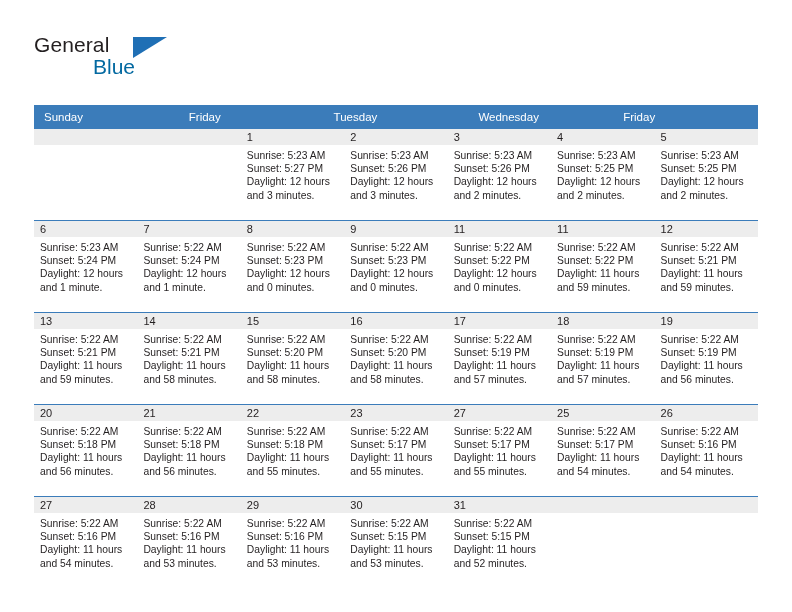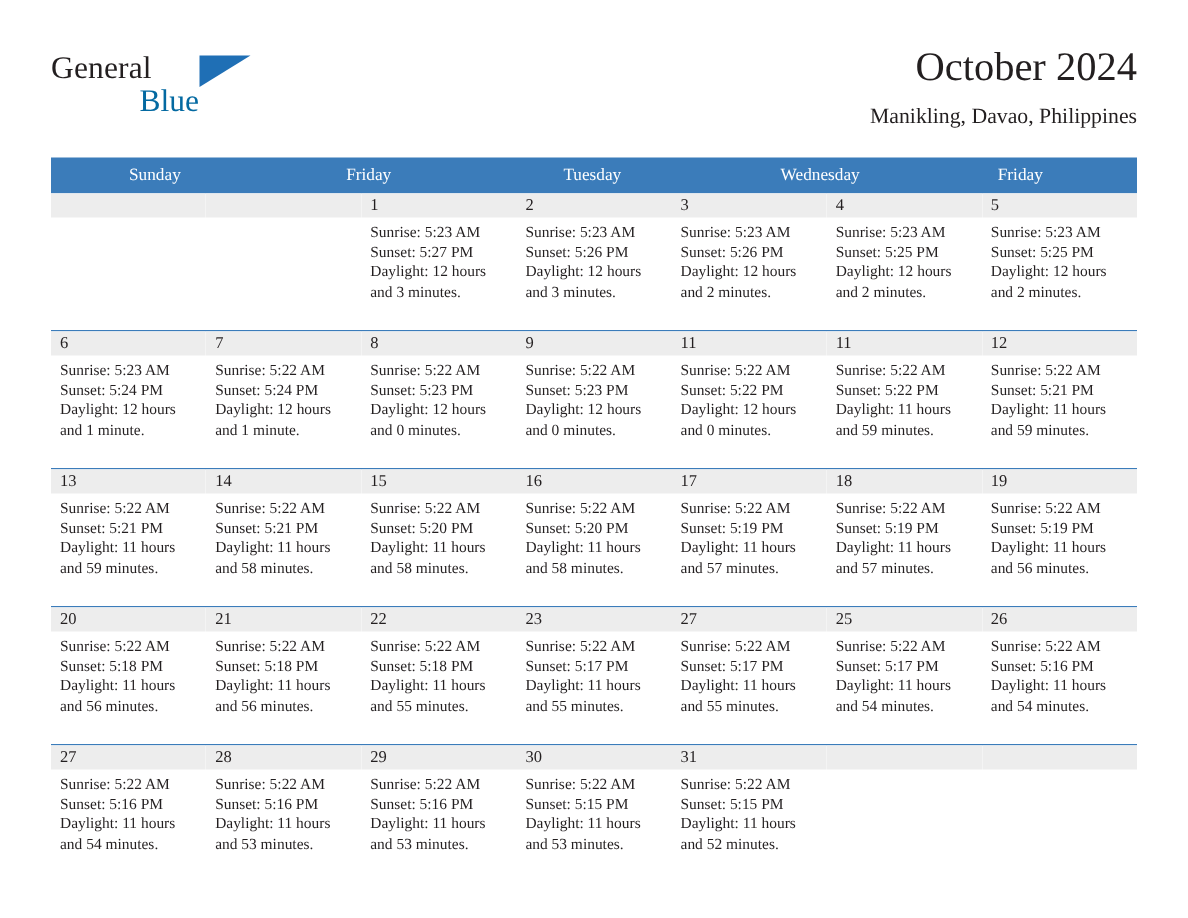--- a/index.html
+++ b/index.html
@@ -12,21 +12,20 @@
     background: #ffffff;
     font-family: "Liberation Sans", sans-serif;
     color: #231f20;
     overflow: hidden;
   }
   .page {
     position: relative;
     width: 792px;
     height: 612px;
     box-sizing: border-box;
-    font-family: Liberation Serif, serif;
   }
 
   
   .top {
     position: absolute;
     left: 34px;
     top: 28px;
     right: 34px;
     height: 72px;
   }
@@ -95,21 +94,20 @@
     background: #3b7cba;
   }
   .dow {
     flex: 1 1 0;
     min-width: 0;
     color: #ffffff;
     font-size: 11.5px;
     line-height: 14px;
     padding: 5px 0 5px 10px;
     box-sizing: border-box;
-    margin-left: 42px;
   }
   .week {
     display: flex;
     border-top: 1.3px solid #3b7cba;
   }
   .week.first {
     border-top: none;
   }
   .cell {
     flex: 1 1 0;
@@ -147,24 +145,20 @@
 <div class="page">
 
   <div class="top">
 
     <div class="logo">
       <span class="logo-general">General</span>
       <span class="logo-triangle"></span>
       <span class="logo-blue">Blue</span>
     </div>
 
-    <div class="title-block">
-      <div class="cal-title">October 2024</div>
-      <div class="cal-subtitle">Manikling, Davao, Philippines</div>
-    </div>
 
   </div>
 
   <div class="calendar">
 
     <div class="dow-row">
       <div class="dow">Sunday</div>
       <div class="dow">Friday</div>
       <div class="dow">Tuesday</div>
       <div class="dow">Wednesday</div>

